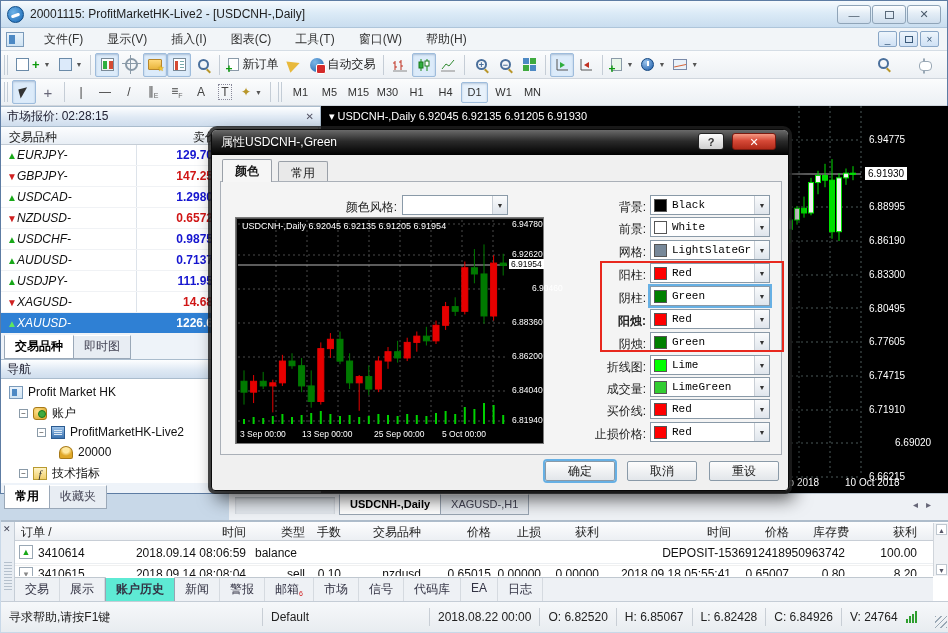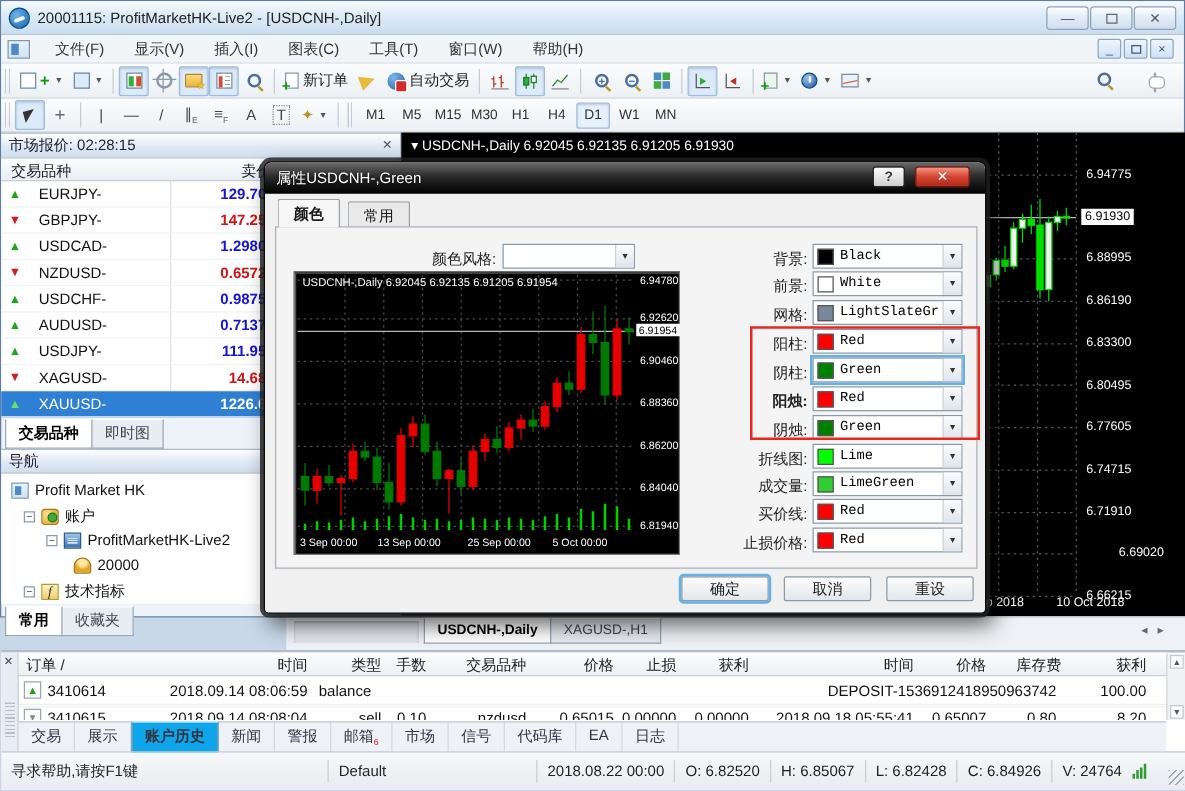--- a/index.html
+++ b/index.html
@@ -80,21 +80,21 @@
   .ltr { font-size:12px; color:#444; }
   .sub { font-size:7px; vertical-align:sub; color:#666; }
 
   
   .panel-hdr { background:linear-gradient(#fdfeff,#dfe9f4 55%,#cfdded); border:1px solid #aabccd; border-left:none;
     display:flex; align-items:center; padding:0 6px; font-size:12px; color:#223; }
   .panel-x { margin-left:auto; color:#556; font-size:10px; }
   .mw-table { position:absolute; left:0; top:126px; width:318px; height:207px; background:#fff; border-right:1px solid #b5c5d5; }
   .mw-head { position:absolute; left:0; top:0; width:100%; height:18px; background:linear-gradient(#fcfdfe,#e8eef5); border-bottom:1px solid #c5cdd6; }
   .mw-row { position:absolute; left:0; width:100%; height:21px; display:flex; align-items:center; border-bottom:1px solid #f0f2f5; }
-  .mw-row .sym { margin-left:30px; color:#111; }
+  .mw-row .sym { margin-left:16px; color:#111;font-style:italic; }
   .mw-row .arr { position:absolute; left:6px; font-size:10px; }
   .mw-row .px { position:absolute; right:105px; font-size:12px; font-weight:bold; }
   .mw-row.sel { background:#2f80d4; }
   .mw-row.sel .sym { color:#fff; }
   .colsep { position:absolute; left:135px; top:0; bottom:0; width:1px; background:#dde3ea; }
 
   .btabs { position:absolute; display:flex; align-items:flex-start; font-size:12px; }
   .btab { padding:2px 10px 3px; border:1px solid #9aa8b8; border-top:1px solid #fff; background:#e8edf3; color:#445; margin-right:-1px; }
   .btab.active { background:#fff; font-weight:bold; color:#000; position:relative; z-index:2; }
 
@@ -159,21 +159,21 @@
   .term-x { position:absolute; left:2px; top:2px; font-size:9px; color:#445; }
   .term-grip { position:absolute; left:3px; top:40px; width:8px; height:30px; background:repeating-linear-gradient(#b5c0cc 0 1px,transparent 1px 3px); }
   .th-row { position:absolute; left:14px; top:0; width:918px; height:19px; background:linear-gradient(#fdfdfe,#eceff3); border-bottom:1px solid #c8ced6; }
   .th { position:absolute; top:2px; font-size:12px; color:#222; }
   .td { position:absolute; font-size:12px; color:#111; white-space:nowrap; }
   .trow1 { position:absolute; left:14px; top:20px; width:918px; height:22px; border-bottom:1px solid #eceff2; }
   .trow2 { position:absolute; left:14px; top:43px; width:918px; height:11px; overflow:hidden; border-top:1px solid #f0f0f0; }
   .ordicon { position:absolute; left:4px; top:3px; width:14px; height:14px; border:1px solid #9aa8b5; background:#fff; text-align:center; line-height:12px; font-size:9px; color:#18a818; }
   .term-tabs { position:absolute; left:14px; top:55px; width:918px; height:26px; background:#eef1f5; border-top:1px solid #c0c8d0; display:flex; align-items:flex-start; font-size:12px; }
   .ttab { padding:3px 10px 8px; color:#334; border-right:1px solid #d5dae0; }
-  .ttab.active { background:#0ea5e9; border:1px solid #98a4b2; border-top:1px solid #fff; font-weight:bold; margin-top:-1px; }
+  .ttab.active { background:#5eead4; border:1px solid #98a4b2; border-top:1px solid #fff; font-weight:bold; margin-top:-1px; }
   .vsb { position:absolute; right:1px; top:1px; width:15px; height:53px; background:#f0f2f5; border-left:1px solid #d0d5db; }
   .vsb .a { position:absolute; left:2px; width:11px; height:11px; font-size:7px; color:#556; text-align:center; line-height:11px; border:1px solid #c0c8d0; background:#fff; }
 
   
   .statusbar { position:absolute; left:0; top:600px; width:948px; height:31px; background:linear-gradient(#f6f8fa,#e8ecf0); border-top:1px solid #c5cdd6; display:flex; align-items:center; font-size:12px; color:#222; }
   .sb-sep { width:1px; height:18px; background:#c8ced5; margin:0 8px; }
   .sb-cell { white-space:nowrap; }
   .conn { display:flex; align-items:flex-end; gap:1px; height:12px; margin-left:8px; }
   .conn span { width:2px; background:#2f9e2f; }
   .resize-grip { position:absolute; right:2px; bottom:4px; width:12px; height:12px;
@@ -729,21 +729,21 @@
           <rect x="245" y="55.97099999999998" width="6" height="41.985000000000205" fill="#007a00" stroke="#007a00"></rect>
           <line x1="257.6" x2="257.6" y1="37.310999999999275" y2="102.62099999999899" stroke="#e60000"></line>
           <rect x="254.60000000000002" y="45.08599999999911" width="6" height="52.87000000000108" fill="#e60000" stroke="#e60000"></rect>
           <line x1="267.2" x2="267.2" y1="35.756000000000135" y2="57.52599999999912" stroke="#007a00"></line>
           <rect x="264.2" y="45.08599999999911" width="6" height="2.3325000000000884" fill="#007a00" stroke="#007a00"></rect>
         </svg>
       <div class="pv-info">USDCNH-,Daily  6.92045 6.92135 6.91205 6.91954</div>
       <div class="pv-label" style="top:1px;">6.94780</div>
       <div class="pv-label" style="top:31px;">6.92620</div>
       <div class="pv-cur" style="top:41px;">6.91954</div>
-      <div class="pv-label" style="top:65px;">6.90460</div>
+      <div class="pv-label" style="top:65px;margin-left:20px;">6.90460</div>
       <div class="pv-label" style="top:99px;">6.88360</div>
       <div class="pv-label" style="top:133px;">6.86200</div>
       <div class="pv-label" style="top:167px;">6.84040</div>
       <div class="pv-label" style="top:197px;">6.81940</div>
       <div class="pv-x" style="left:4px;">3 Sep 00:00</div>
       <div class="pv-x" style="left:66px;">13 Sep 00:00</div>
       <div class="pv-x" style="left:138px;">25 Sep 00:00</div>
       <div class="pv-x" style="left:206px;">5 Oct 00:00</div>
     </div>
 

